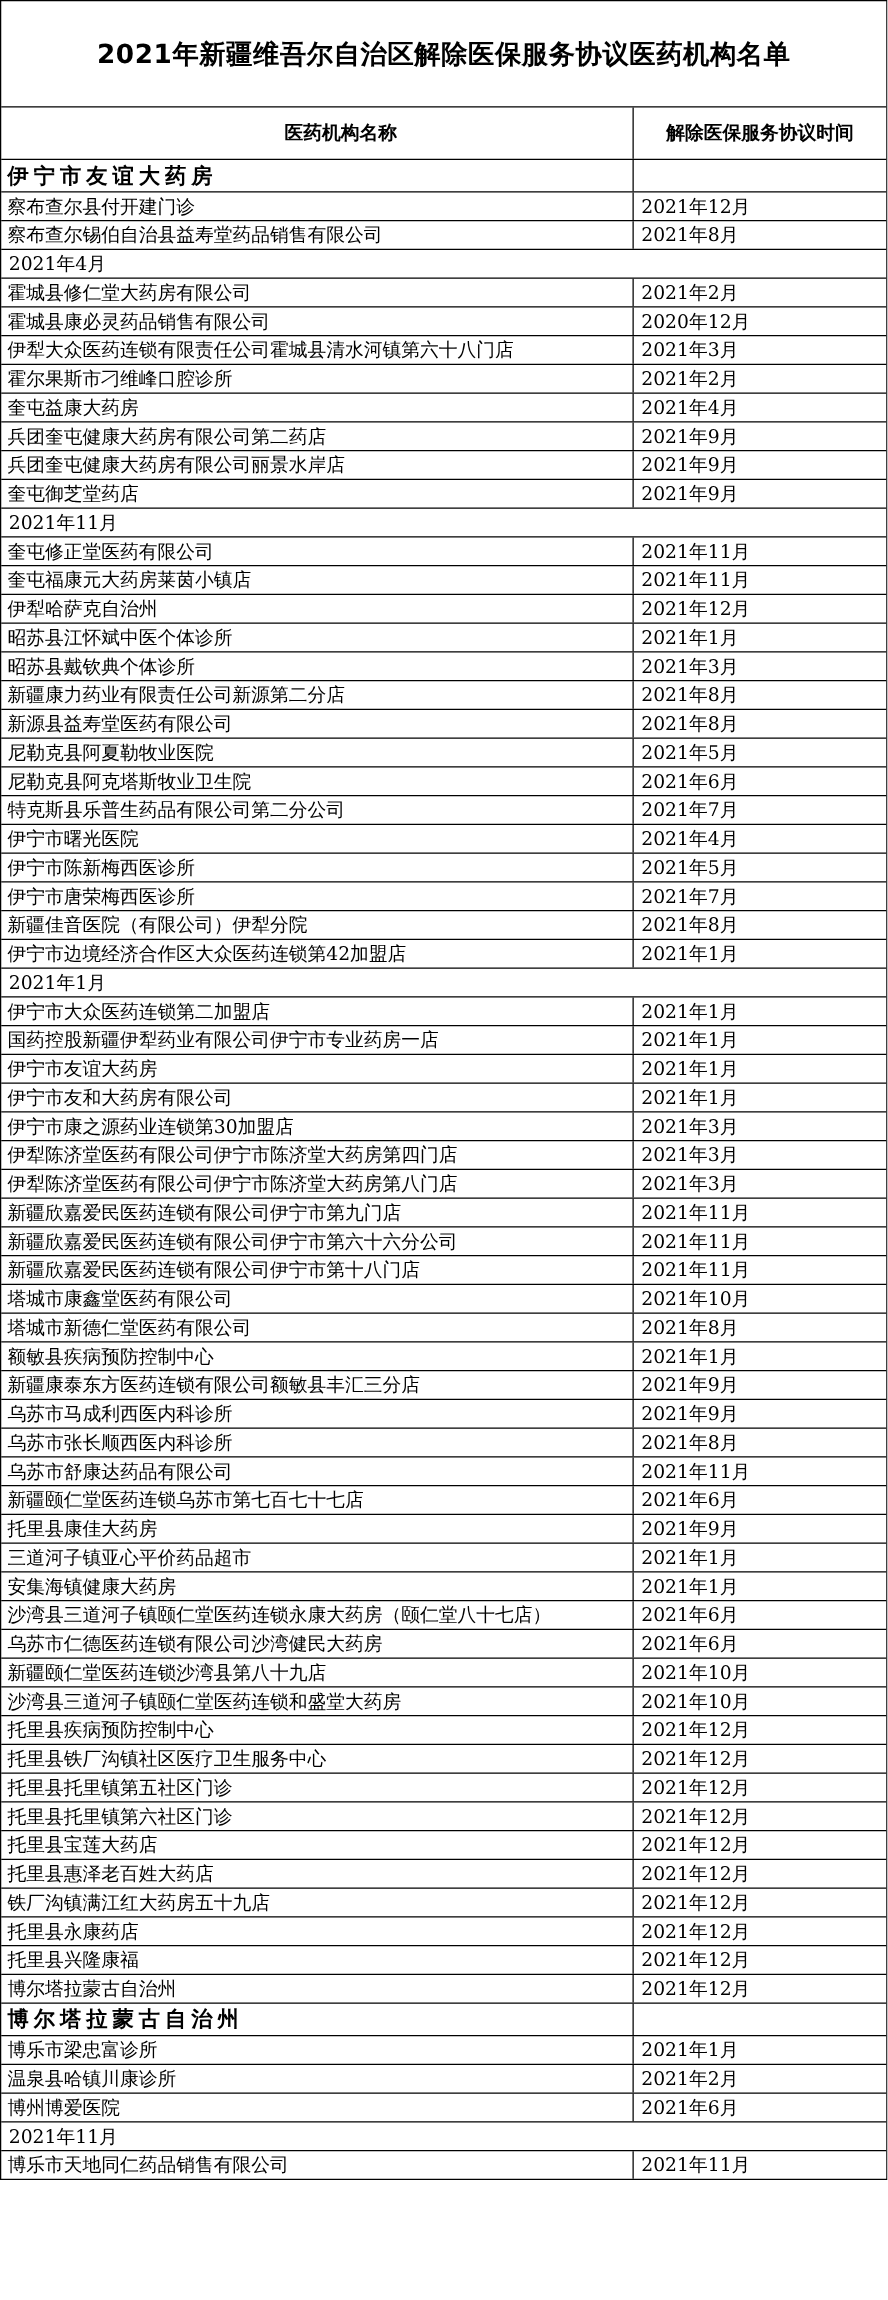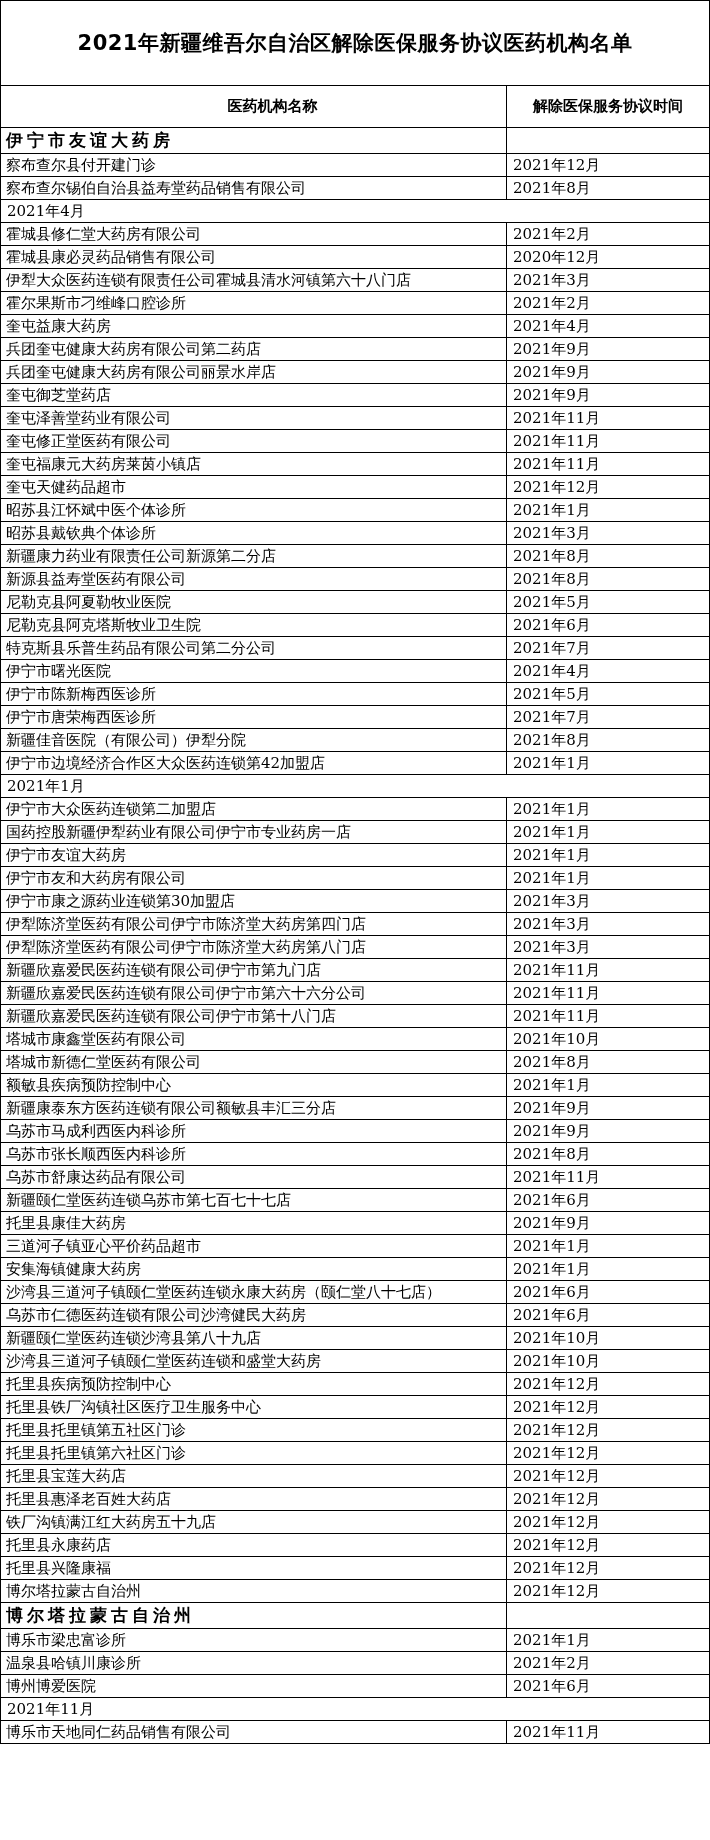--- a/index.html
+++ b/index.html
@@ -136,33 +136,32 @@
       </div>
       <div class="row data-row">
         <div class="cell name-cell">兵团奎屯健康大药房有限公司丽景水岸店</div>
         <div class="cell date-cell">2021年9月</div>
       </div>
       <div class="row data-row">
         <div class="cell name-cell">奎屯御芝堂药店</div>
         <div class="cell date-cell">2021年9月</div>
       </div>
       <div class="row data-row">
-        <div class="cell name-cell">奎屯泽善堂药业有限公司</div>
         <div class="cell date-cell">2021年11月</div>
       </div>
       <div class="row data-row">
         <div class="cell name-cell">奎屯修正堂医药有限公司</div>
         <div class="cell date-cell">2021年11月</div>
       </div>
       <div class="row data-row">
         <div class="cell name-cell">奎屯福康元大药房莱茵小镇店</div>
         <div class="cell date-cell">2021年11月</div>
       </div>
       <div class="row data-row">
-        <div class="cell name-cell">奎屯天健药品超市</div>
+        <div class="cell name-cell">伊犁哈萨克自治州</div>
         <div class="cell date-cell">2021年12月</div>
       </div>
       <div class="row data-row">
         <div class="cell name-cell">昭苏县江怀斌中医个体诊所</div>
         <div class="cell date-cell">2021年1月</div>
       </div>
       <div class="row data-row">
         <div class="cell name-cell">昭苏县戴钦典个体诊所</div>
         <div class="cell date-cell">2021年3月</div>
       </div>

